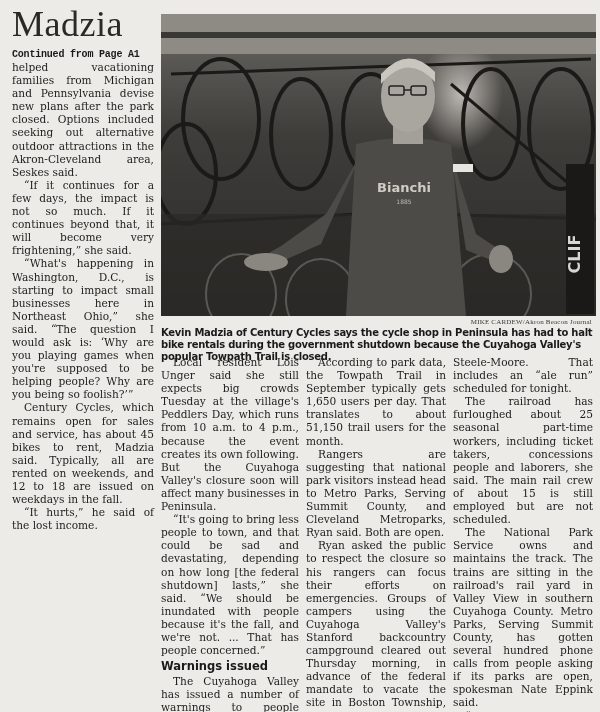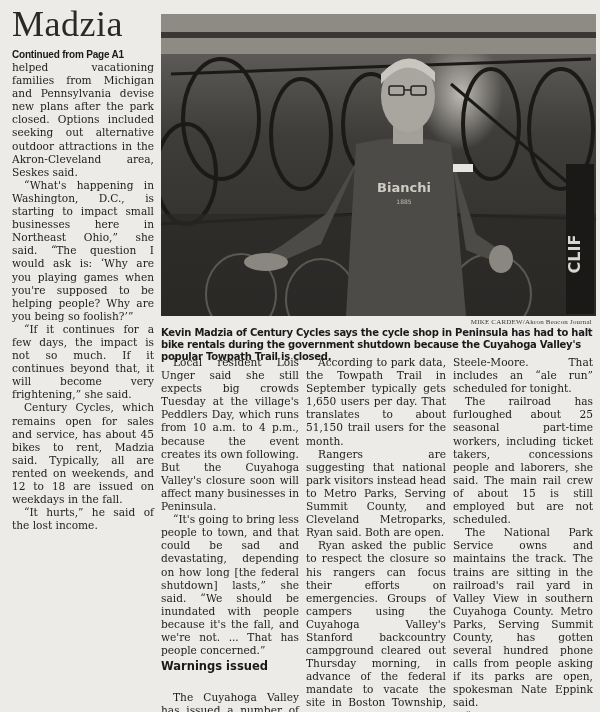--- a/index.html
+++ b/index.html
@@ -19,28 +19,28 @@
   .col {
     position: absolute;
     font-size: 10.6px;
     line-height: 13.1px;
     text-align: justify;
     hyphens: auto;
   }
   .col p { text-indent: 12px; }
   .col p.noindent { text-indent: 0; }
   .jump {
-    font-family: Liberation Sans, sans-serif;
+    font-family: Liberation Mono, monospace;
     font-weight: bold; font-size: 10px; line-height: 12px; color: #1a1a1a;
     letter-spacing: -0.2px;
   }
   .subhead {
     font-family: "DejaVu Sans", "Liberation Sans", sans-serif;
     font-weight: bold; font-size: 11.5px; line-height: 15px;
-    margin: 2px 0 17px 0; color: #1a1a1a;
+    margin: 2px 0 1px 0; color: #1a1a1a;
   }
   #col1 { left: 12px; top: 49px; width: 142px; }
   #col2 { left: 161px; top: 356px; width: 138px; }
   #col3 { left: 306px; top: 356px; width: 140px; }
   #col4 { left: 453px; top: 356px; width: 140px; }
 
   .photo {
     position: absolute; left: 161px; top: 14px; width: 435px; height: 302px;
     background:
       radial-gradient(ellipse 60px 80px at 300px 80px, #bdbab4 0%, rgba(0,0,0,0) 70%),
@@ -61,22 +61,22 @@
   }
 </style>
 </head>
 <body>
 
 <h1 class="section-title">Madzia</h1>
 
 <div class="col" id="col1">
   <div class="jump">Continued from Page A1</div>
   <p class="noindent">helped vacationing families from Michigan and Pennsylvania devise new plans after the park closed. Options included seeking out alternative outdoor attractions in the Akron-Cleveland area, Seskes said.</p>
+  <p>“If it continues for a few days, the impact is not so much. If it continues beyond that, it will become very frightening,” she said.</p>
   <p>“What's happening in Washington, D.C., is starting to impact small businesses here in Northeast Ohio,” she said. “The question I would ask is: ‘Why are you playing games when you're supposed to be helping people? Why are you being so foolish?’”</p>
-  <p>“If it continues for a few days, the impact is not so much. If it continues beyond that, it will become very frightening,” she said.</p>
   <p>Century Cycles, which remains open for sales and service, has about 45 bikes to rent, Madzia said. Typically, all are rented on weekends, and 12 to 18 are issued on weekdays in the fall.</p>
   <p>“It hurts,” he said of the lost income.</p>
 
 </div>
 
 <div class="photo">
   <svg width="435" height="302" viewBox="0 0 435 302">
 
     <rect x="0" y="0" width="435" height="40" fill="#8e8b85"></rect>
     <rect x="0" y="18" width="435" height="6" fill="#3a3835"></rect>

